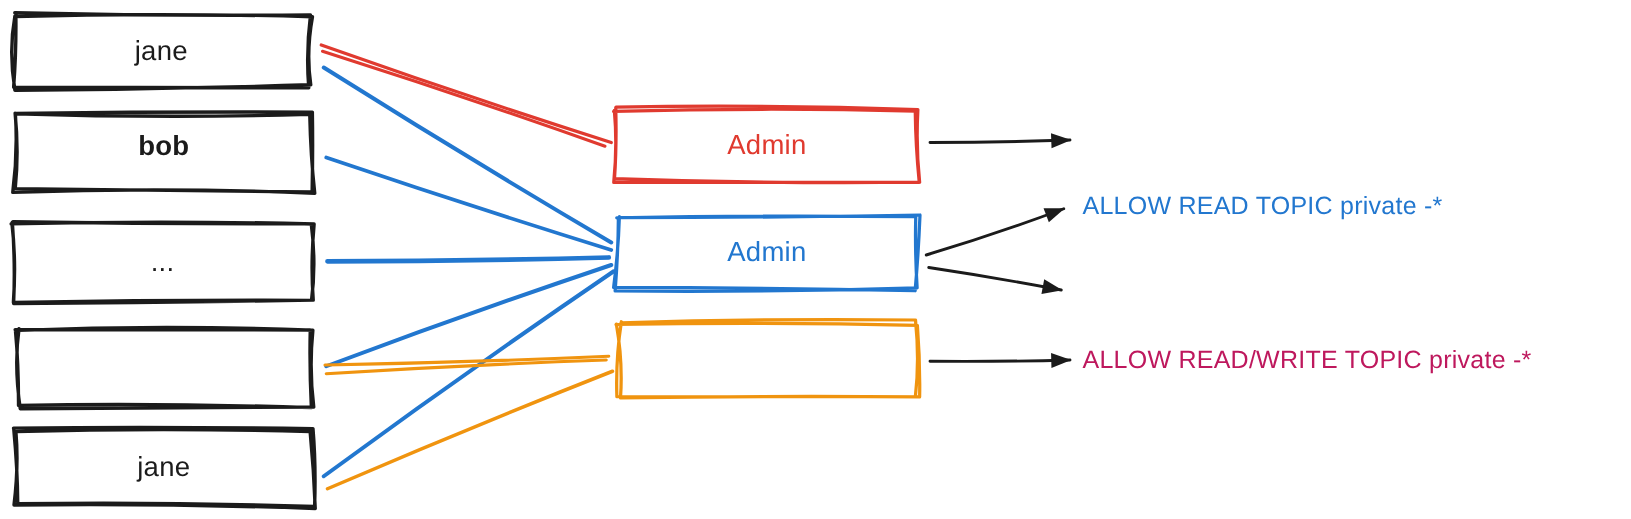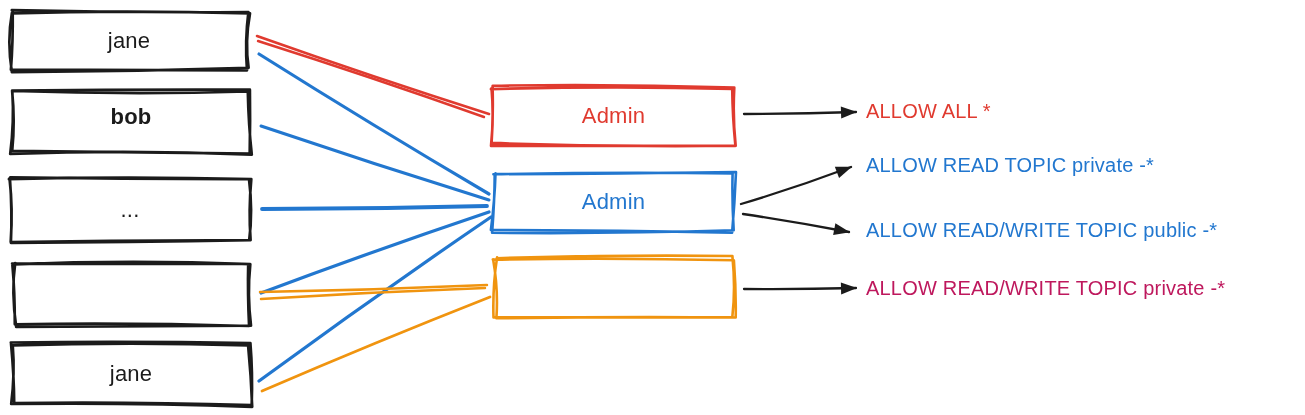--- a/index.html
+++ b/index.html
@@ -91,18 +91,16 @@
       <span>jane</span>
     </div>
 
   <div class="lbl" style="left:493px; top:87px;  width:241px; height:58px;">
       <span style="color: rgb(224, 58, 47);">Admin</span>
     </div>
   <div class="lbl" style="left:493px; top:172px; width:241px; height:59px;">
       <span style="color: rgb(34, 119, 207);">Admin</span>
     </div>
 
-  <div class="perm" style="top: 112px; color: rgb(224, 58, 47);">ALLOW ALL *</div>
   <div class="perm" style="top: 166px; color: rgb(34, 119, 207);">ALLOW READ TOPIC private -*</div>
-  <div class="perm" style="top: 231px; color: rgb(34, 119, 207);">ALLOW READ/WRITE TOPIC public -*</div>
   <div class="perm" style="top: 289px; color: #be185d;">ALLOW READ/WRITE TOPIC private -*</div>
 
 </div>
 
 </body></html>

